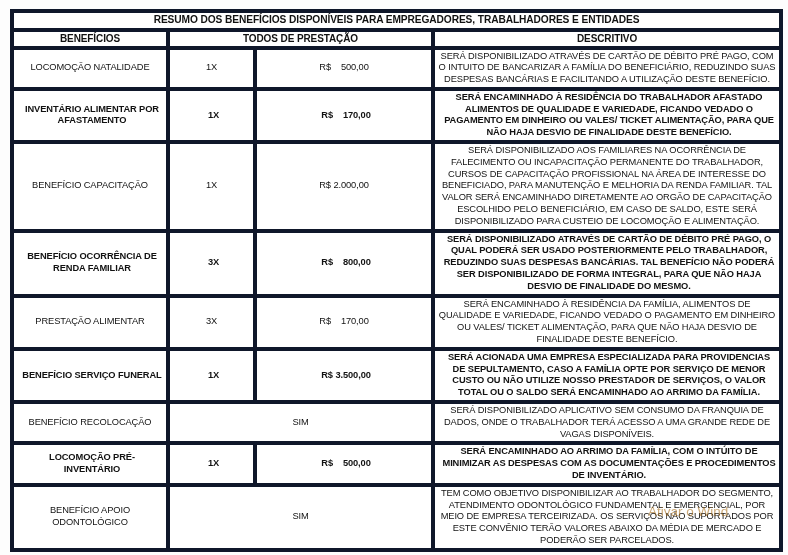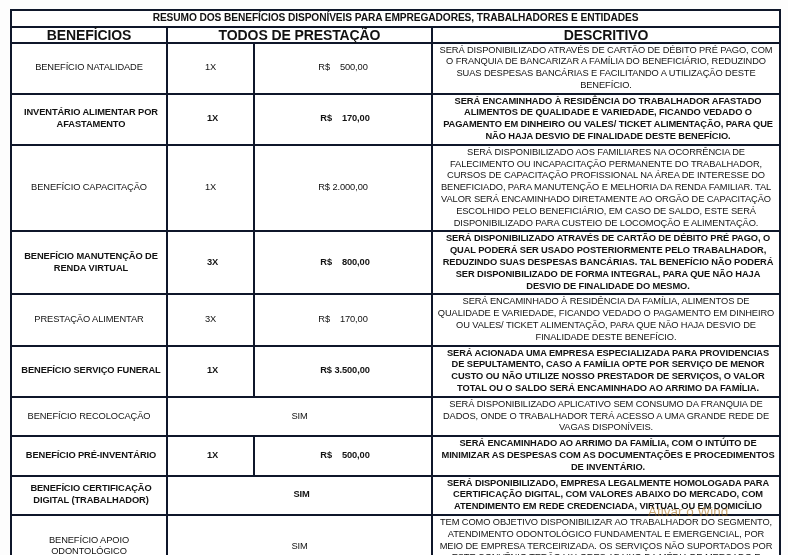--- a/index.html
+++ b/index.html
@@ -13,32 +13,32 @@
   }
   .sheet { position:absolute; left:10px; top:9px; width:769px; }
   table {
     width:100%;
     border-collapse:collapse;
     border:2px solid #000;
     table-layout:fixed;
     background:#fff;
   }
   th, td {
-    border:2px solid #0f172a;
+    border:4px solid #0f172a;
     padding:1px 3px;
     text-align:center;
     vertical-align:middle;
     font-size:9.3px;
     line-height:11.8px;
     letter-spacing:-0.1px;
   }
   thead th { font-weight:bold; }
   .title-row th { font-size:10.2px; line-height:12.5px; padding:1px 2px; }
   .subtitle-row th { font-size:10.2px; line-height:12px; padding:0 2px 1px 2px; }
-  .colhead-row th { font-size:14px; line-height:12px; }
+  .colhead-row th { font-size:10px; line-height:12px; }
   tr.bold-row td { font-weight:bold; border-top-width:2px; border-bottom-width:2px;padding-left:7px; }
   td.value-cell { white-space:pre; }
   .watermark {
     position:absolute;
     left:648px; top:504px;
     font-size:13.5px;
     color:#a16207;
     opacity:0.55;
     white-space:nowrap;
     pointer-events:none;
@@ -61,39 +61,39 @@
         <th colspan="4">RESUMO DOS BENEFÍCIOS DISPONÍVEIS PARA EMPREGADORES, TRABALHADORES E ENTIDADES</th>
       </tr>
       <tr class="colhead-row">
         <th>BENEFÍCIOS</th>
         <th colspan="2">TODOS DE PRESTAÇÃO</th>
         <th>DESCRITIVO</th>
       </tr>
     </thead>
     <tbody id="rows-body">
         <tr>
-          <td>BENEFÍCIO NATALIDADE</td>
+          <td>LOCOMOÇÃO NATALIDADE</td>
           <td>1X</td>
           <td class="value-cell">R$    500,00</td>
-          <td>SERÁ DISPONIBILIZADO ATRAVÉS DE CARTÃO DE DÉBITO PRÉ PAGO, COM O FRANQUIA DE BANCARIZAR A FAMÍLIA DO BENEFICIÁRIO, REDUZINDO SUAS DESPESAS BANCÁRIAS E FACILITANDO A UTILIZAÇÃO DESTE BENEFÍCIO.</td>
+          <td>SERÁ DISPONIBILIZADO ATRAVÉS DE CARTÃO DE DÉBITO PRÉ PAGO, COM O INTUITO DE BANCARIZAR A FAMÍLIA DO BENEFICIÁRIO, REDUZINDO SUAS DESPESAS BANCÁRIAS E FACILITANDO A UTILIZAÇÃO DESTE BENEFÍCIO.</td>
         </tr>
         <tr class="bold-row">
           <td>INVENTÁRIO ALIMENTAR POR AFASTAMENTO</td>
           <td>1X</td>
           <td class="value-cell">R$    170,00</td>
           <td>SERÁ ENCAMINHADO À RESIDÊNCIA DO TRABALHADOR AFASTADO ALIMENTOS DE QUALIDADE E VARIEDADE, FICANDO VEDADO O PAGAMENTO EM DINHEIRO OU VALES/ TICKET ALIMENTAÇÃO, PARA QUE NÃO HAJA DESVIO DE FINALIDADE DESTE BENEFÍCIO.</td>
         </tr>
         <tr>
           <td>BENEFÍCIO CAPACITAÇÃO</td>
           <td>1X</td>
           <td class="value-cell">R$ 2.000,00</td>
           <td>SERÁ DISPONIBILIZADO AOS FAMILIARES NA OCORRÊNCIA DE FALECIMENTO OU INCAPACITAÇÃO PERMANENTE DO TRABALHADOR, CURSOS DE CAPACITAÇÃO PROFISSIONAL NA ÁREA DE INTERESSE DO BENEFICIADO, PARA MANUTENÇÃO E MELHORIA DA RENDA FAMILIAR. TAL VALOR SERÁ ENCAMINHADO DIRETAMENTE AO ORGÃO DE CAPACITAÇÃO ESCOLHIDO PELO BENEFICIÁRIO, EM CASO DE SALDO, ESTE SERÁ DISPONIBILIZADO PARA CUSTEIO DE LOCOMOÇÃO E ALIMENTAÇÃO.</td>
         </tr>
         <tr class="bold-row">
-          <td>BENEFÍCIO MANUTENÇÃO DE RENDA VIRTUAL</td>
+          <td>BENEFÍCIO OCORRÊNCIA DE RENDA FAMILIAR</td>
           <td>3X</td>
           <td class="value-cell">R$    800,00</td>
           <td>SERÁ DISPONIBILIZADO ATRAVÉS DE CARTÃO DE DÉBITO PRÉ PAGO, O QUAL PODERÁ SER USADO POSTERIORMENTE PELO TRABALHADOR, REDUZINDO SUAS DESPESAS BANCÁRIAS. TAL BENEFÍCIO NÃO PODERÁ SER DISPONIBILIZADO DE FORMA INTEGRAL, PARA QUE NÃO HAJA DESVIO DE FINALIDADE DO MESMO.</td>
         </tr>
         <tr>
           <td>PRESTAÇÃO ALIMENTAR</td>
           <td>3X</td>
           <td class="value-cell">R$    170,00</td>
           <td>SERÁ ENCAMINHADO À RESIDÊNCIA DA FAMÍLIA, ALIMENTOS DE QUALIDADE E VARIEDADE, FICANDO VEDADO O PAGAMENTO EM DINHEIRO OU VALES/ TICKET ALIMENTAÇÃO, PARA QUE NÃO HAJA DESVIO DE FINALIDADE DESTE BENEFÍCIO.</td>
         </tr>
@@ -102,29 +102,24 @@
           <td>1X</td>
           <td class="value-cell">R$ 3.500,00</td>
           <td>SERÁ ACIONADA UMA EMPRESA ESPECIALIZADA PARA PROVIDENCIAS DE SEPULTAMENTO, CASO A FAMÍLIA OPTE POR SERVIÇO DE MENOR CUSTO OU NÃO UTILIZE NOSSO PRESTADOR DE SERVIÇOS, O VALOR TOTAL OU O SALDO SERÁ ENCAMINHADO AO ARRIMO DA FAMÍLIA.</td>
         </tr>
         <tr>
           <td>BENEFÍCIO RECOLOCAÇÃO</td>
           <td colspan="2">SIM</td>
           <td>SERÁ DISPONIBILIZADO APLICATIVO SEM CONSUMO DA FRANQUIA DE DADOS, ONDE O TRABALHADOR TERÁ ACESSO A UMA GRANDE REDE DE VAGAS DISPONÍVEIS.</td>
         </tr>
         <tr class="bold-row">
-          <td>BENEFÍCIO PRÉ-INVENTÁRIO</td>
+          <td>LOCOMOÇÃO PRÉ-INVENTÁRIO</td>
           <td>1X</td>
           <td class="value-cell">R$    500,00</td>
           <td>SERÁ ENCAMINHADO AO ARRIMO DA FAMÍLIA, COM O INTÚITO DE MINIMIZAR AS DESPESAS COM AS DOCUMENTAÇÕES E PROCEDIMENTOS DE INVENTÁRIO.</td>
-        </tr>
-        <tr class="bold-row">
-          <td>BENEFÍCIO CERTIFICAÇÃO DIGITAL (TRABALHADOR)</td>
-          <td colspan="2">SIM</td>
-          <td>SERÁ DISPONIBILIZADO, EMPRESA LEGALMENTE HOMOLOGADA PARA CERTIFICAÇÃO DIGITAL, COM VALORES ABAIXO DO MERCADO, COM ATENDIMENTO EM REDE CREDENCIADA, VIRTUAL OU EM DOMICÍLIO</td>
         </tr>
         <tr>
           <td>BENEFÍCIO APOIO ODONTOLÓGICO</td>
           <td colspan="2">SIM</td>
           <td>TEM COMO OBJETIVO DISPONIBILIZAR AO TRABALHADOR DO SEGMENTO, ATENDIMENTO ODONTOLÓGICO FUNDAMENTAL E EMERGENCIAL, POR MEIO DE EMPRESA TERCEIRIZADA. OS SERVIÇOS NÃO SUPORTADOS POR ESTE CONVÊNIO TERÃO VALORES ABAIXO DA MÉDIA DE MERCADO E PODERÃO SER PARCELADOS.</td>
         </tr>
       </tbody>
   </table>
 </div>
 

